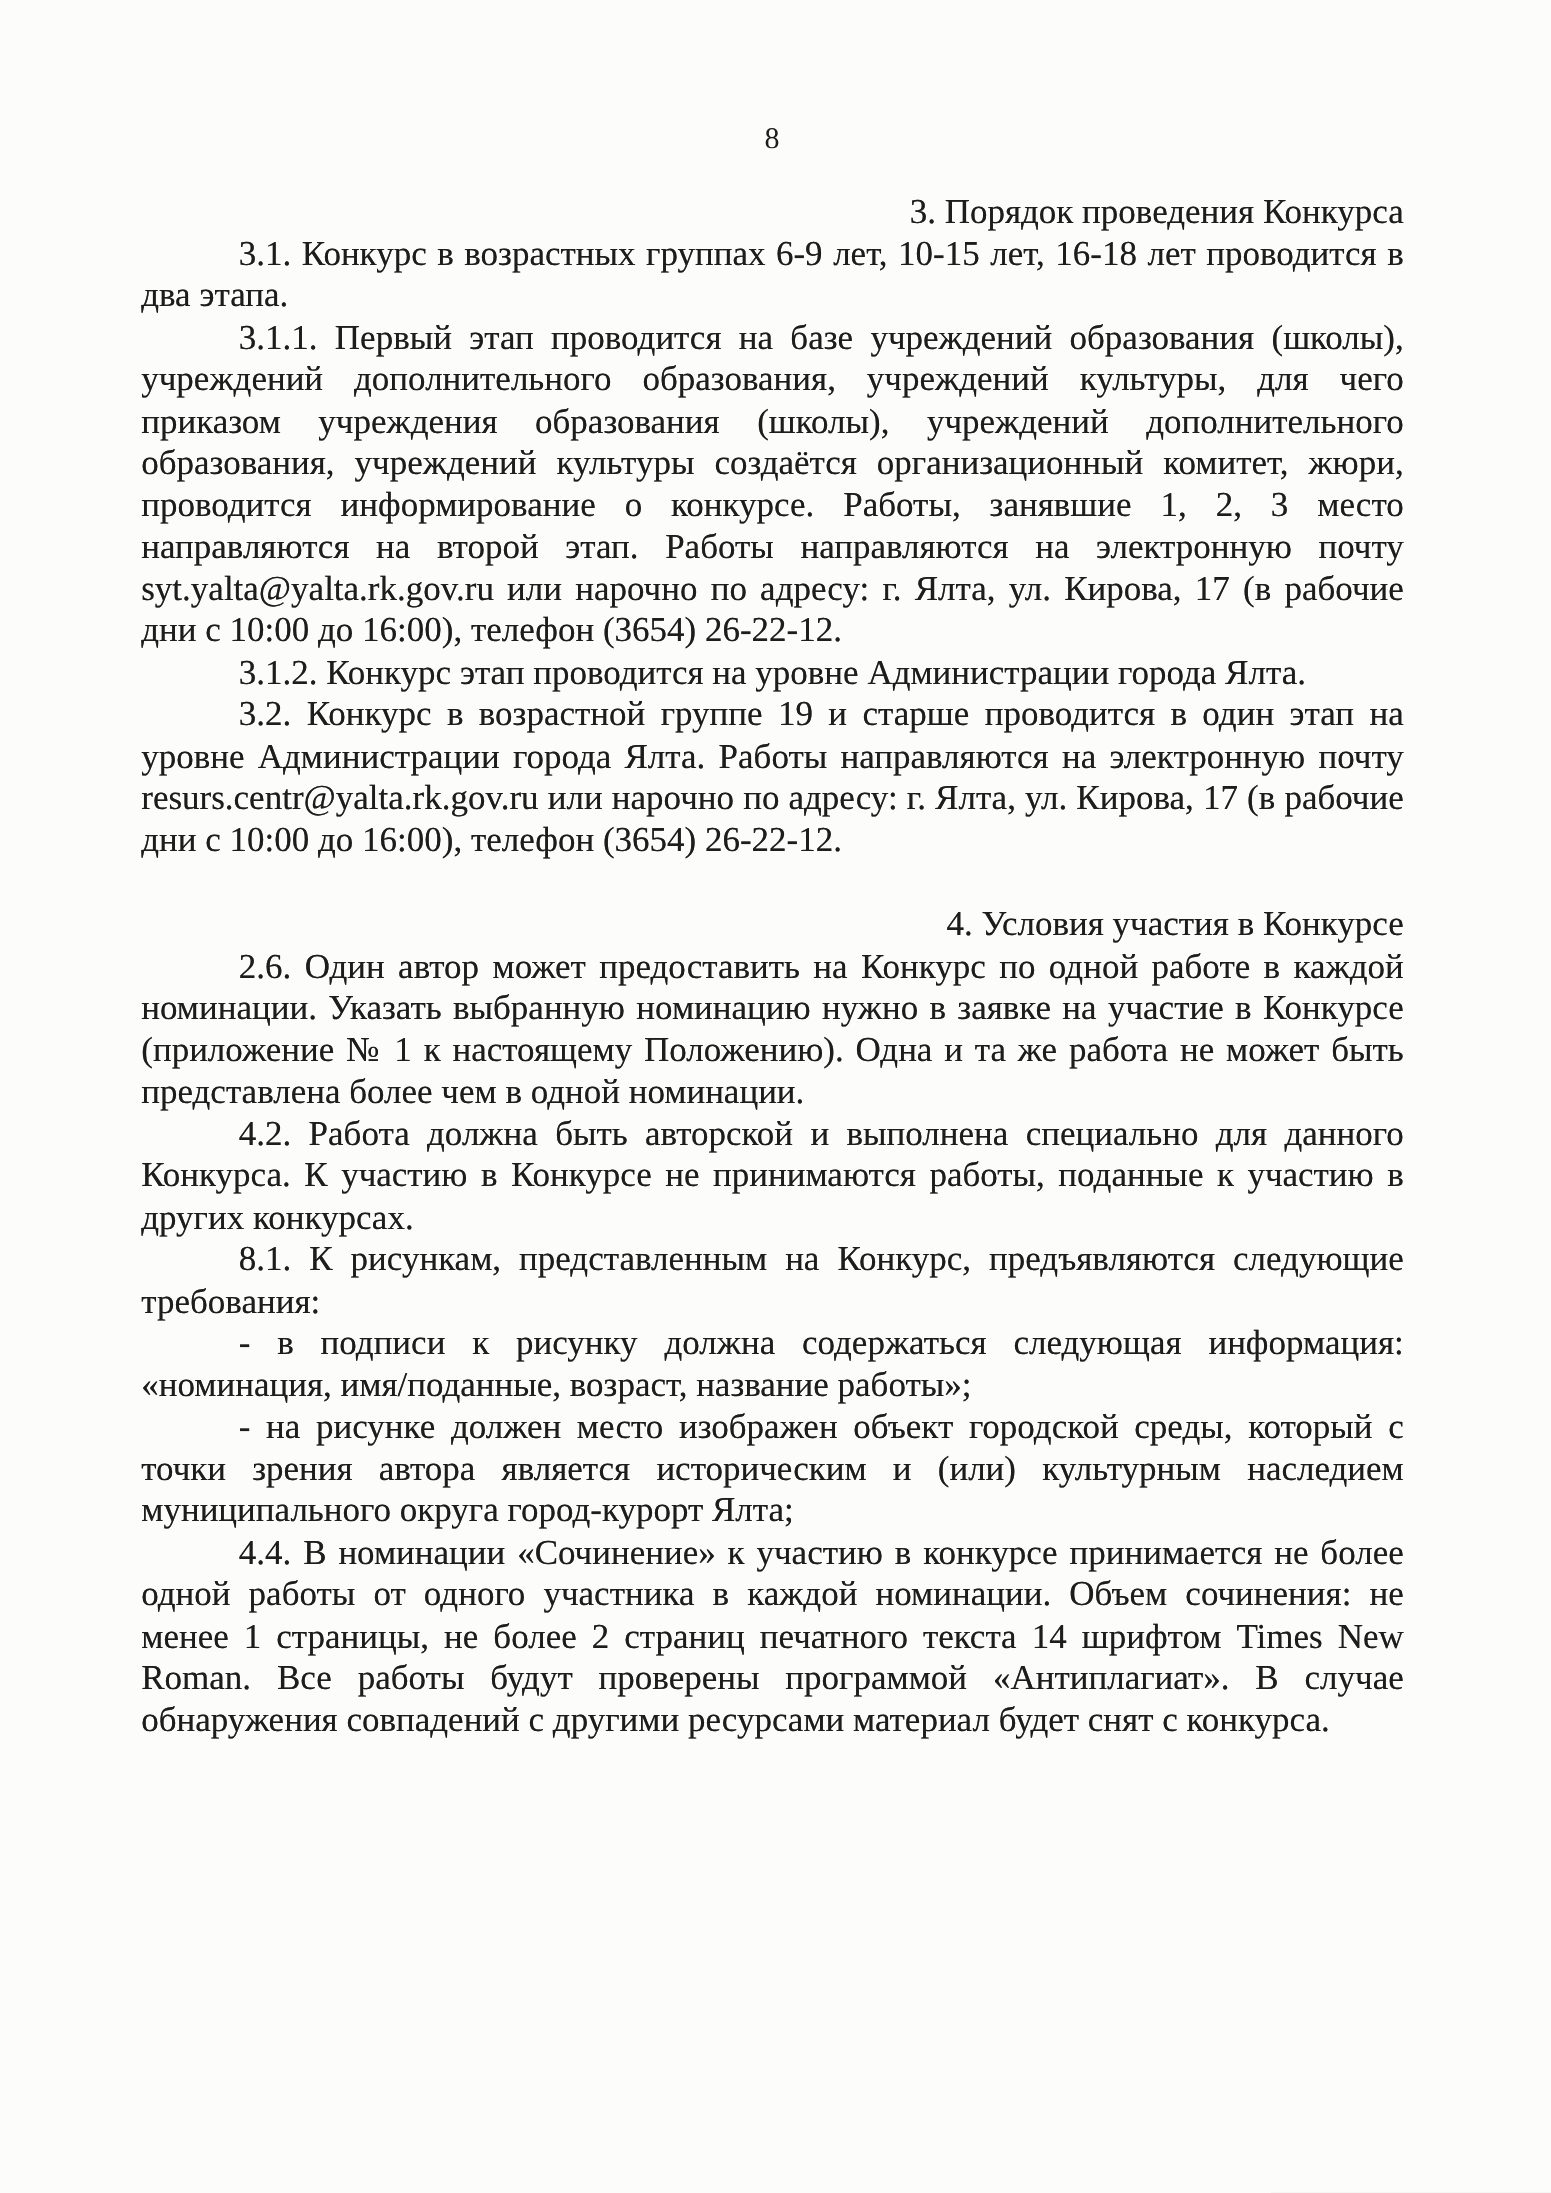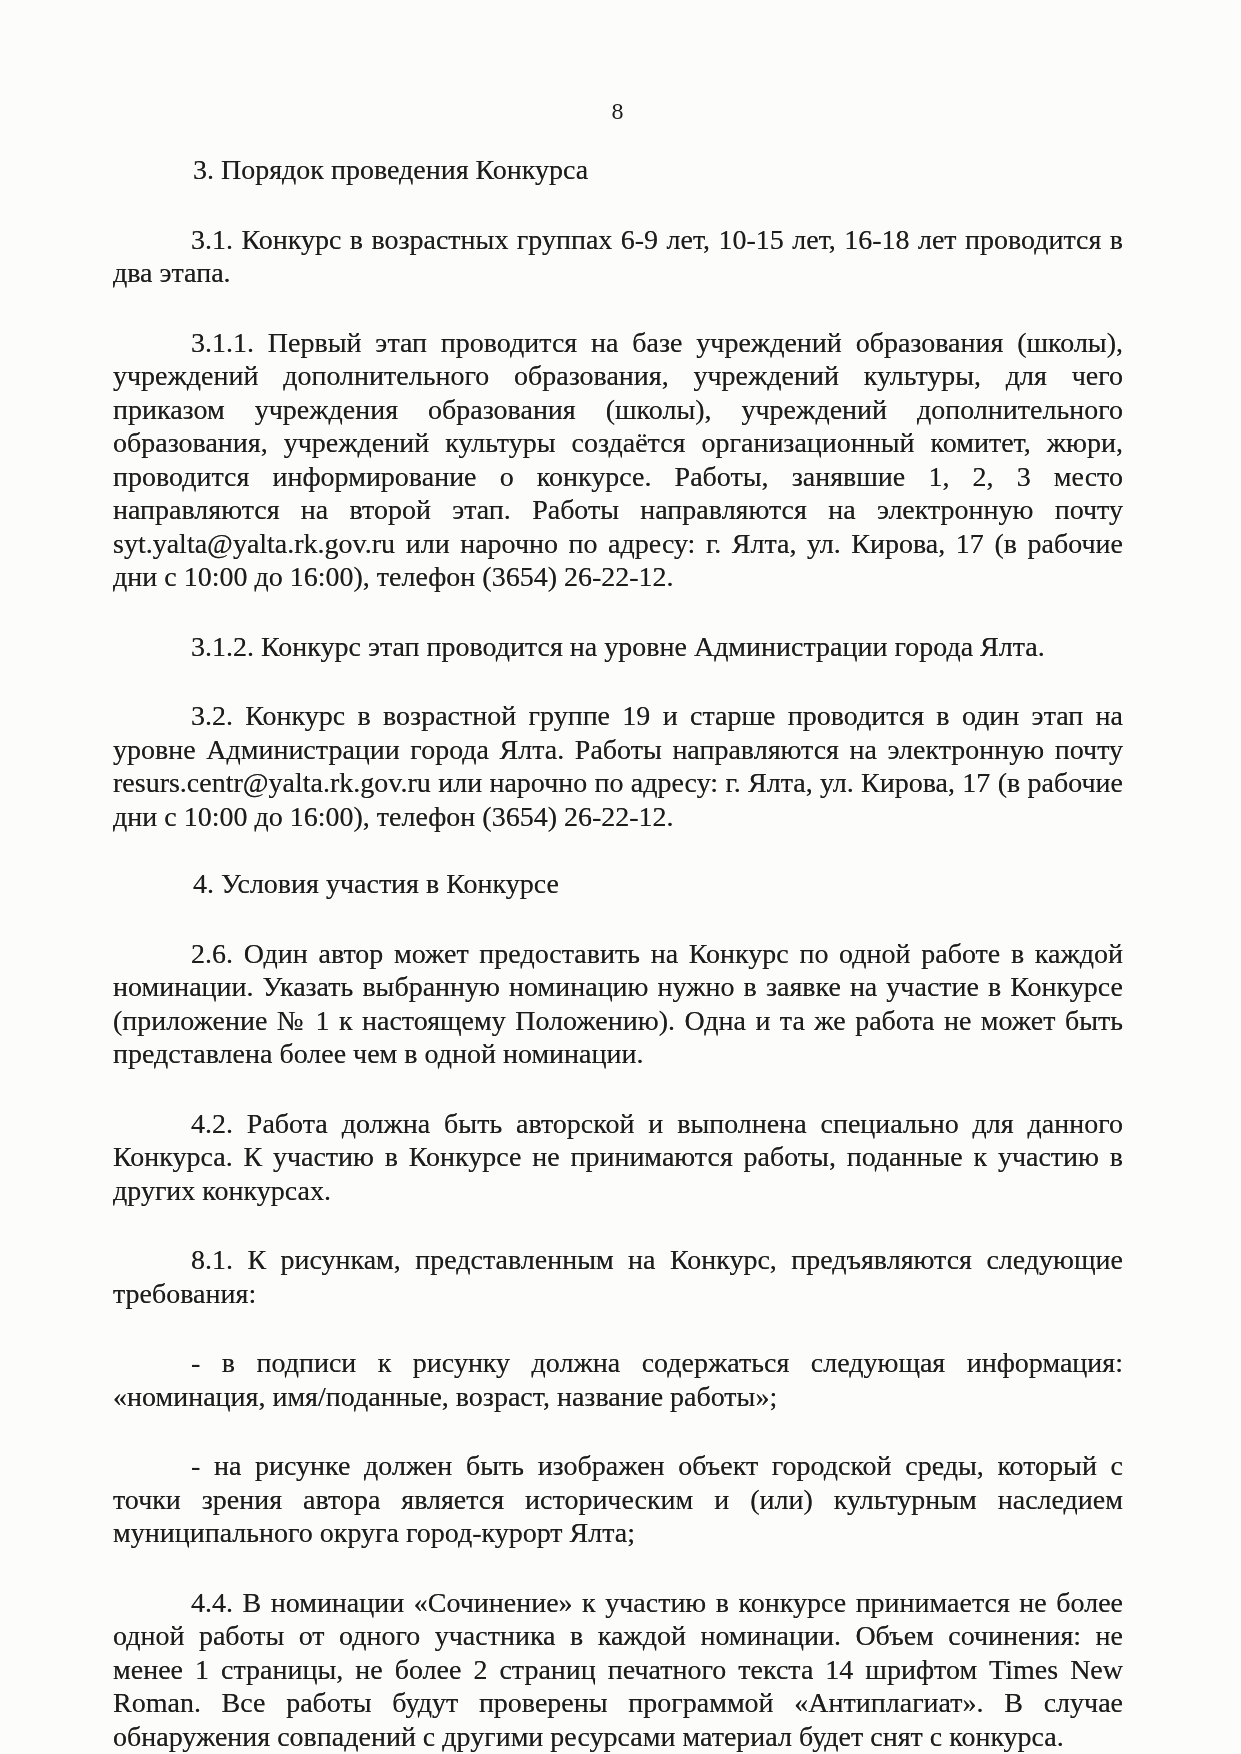--- a/index.html
+++ b/index.html
@@ -32,44 +32,43 @@
     margin: 0 0 27px 0;
     letter-spacing: 1px;
   }
   p {
     margin: 0;
     font-size: 28px;
     line-height: 33.5px;
     text-shadow: 0 0 0.5px rgba(45,45,45,0.75);
   }
   .heading {
-    text-align: left;
+    text-align: right;
     
     text-indent: 80px;
   }
   .para {
     text-align: justify;
     text-indent: 78px;
-    margin-top: 36px;
   }
   .spacer { height: 34px; }
 </style>
 </head>
 <body>
 
 <div class="page" style="background: rgb(252, 252, 250); color: rgb(29, 29, 29);">
   <div class="page-number">8</div>
   <div>
       <p class="heading">3. Порядок проведения Конкурса</p>
       <p class="para">3.1. Конкурс в возрастных группах 6-9 лет, 10-15 лет, 16-18 лет проводится в два этапа.</p>
       <p class="para">3.1.1. Первый этап проводится на базе учреждений образования (школы), учреждений дополнительного образования, учреждений культуры, для чего приказом учреждения образования (школы), учреждений дополнительного образования, учреждений культуры создаётся организационный комитет, жюри, проводится информирование о конкурсе. Работы, занявшие 1, 2, 3 место направляются на второй этап. Работы направляются на электронную почту syt.yalta@yalta.rk.gov.ru или нарочно по адресу: г. Ялта, ул. Кирова, 17 (в рабочие дни с 10:00 до 16:00), телефон (3654) 26-22-12.</p>
       <p class="para">3.1.2. Конкурс этап проводится на уровне Администрации города Ялта.</p>
       <p class="para">3.2. Конкурс в возрастной группе 19 и старше проводится в один этап на уровне Администрации города Ялта. Работы направляются на электронную почту resurs.centr@yalta.rk.gov.ru или нарочно по адресу: г. Ялта, ул. Кирова, 17 (в рабочие дни с 10:00 до 16:00), телефон (3654) 26-22-12.</p>
       <div class="spacer"></div>
       <p class="heading">4. Условия участия в Конкурсе</p>
       <p class="para">2.6. Один автор может предоставить на Конкурс по одной работе в каждой номинации. Указать выбранную номинацию нужно в заявке на участие в Конкурсе (приложение № 1 к настоящему Положению). Одна и та же работа не может быть представлена более чем в одной номинации.</p>
       <p class="para">4.2. Работа должна быть авторской и выполнена специально для данного Конкурса. К участию в Конкурсе не принимаются работы, поданные к участию в других конкурсах.</p>
       <p class="para">8.1. К рисункам, представленным на Конкурс, предъявляются следующие требования:</p>
       <p class="para">- в подписи к рисунку должна содержаться следующая информация: «номинация, имя/поданные, возраст, название работы»;</p>
-      <p class="para">- на рисунке должен быть изображен объект городской среды, который с точки зрения автора является историческим и (или) культурным наследием муниципального округа город-курорт Ялта;</p>
+      <p class="para">- на рисунке должен место изображен объект городской среды, который с точки зрения автора является историческим и (или) культурным наследием муниципального округа город-курорт Ялта;</p>
       <p class="para">4.4. В номинации «Сочинение» к участию в конкурсе принимается не более одной работы от одного участника в каждой номинации. Объем сочинения: не менее 1 страницы, не более 2 страниц печатного текста 14 шрифтом Times New Roman. Все работы будут проверены программой «Антиплагиат». В случае обнаружения совпадений с другими ресурсами материал будет снят с конкурса.</p>
     </div>
 </div>
 
 </body></html>

